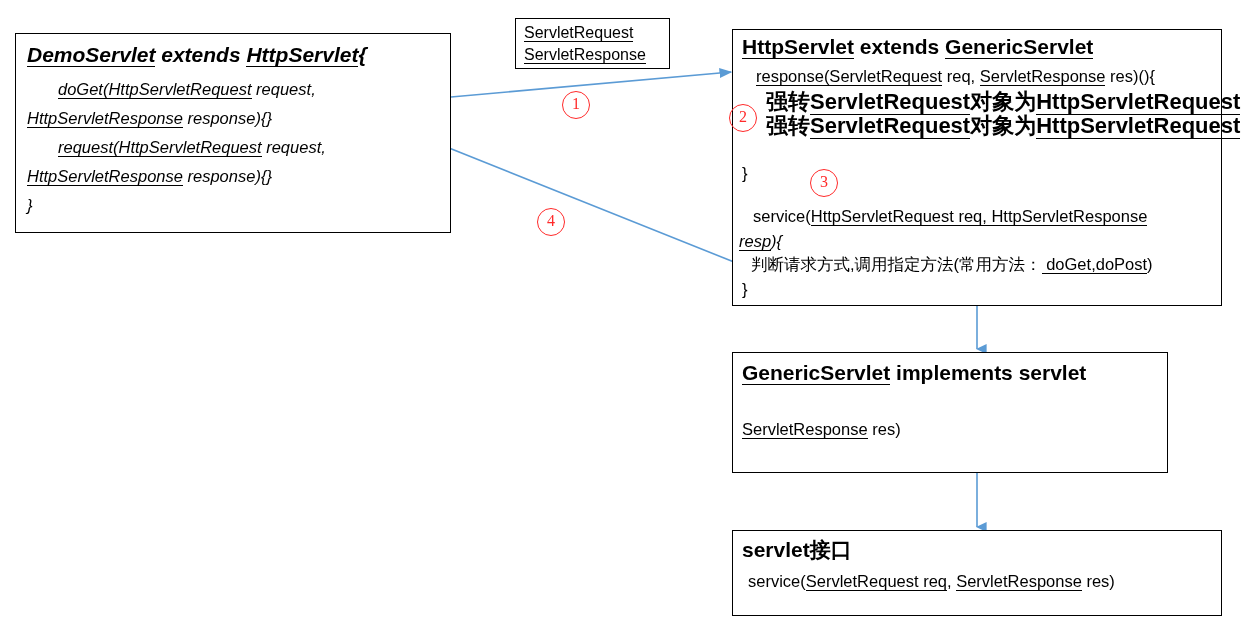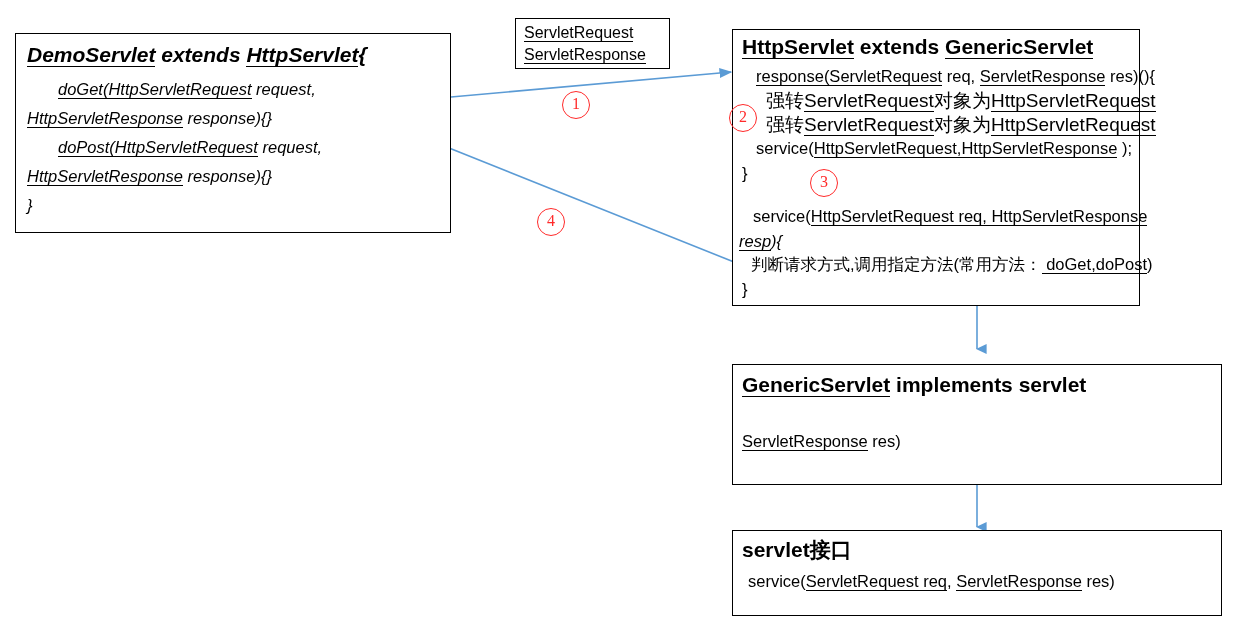--- a/index.html
+++ b/index.html
@@ -46,22 +46,22 @@
   }
   .title-plain {
     font-size: 21px;
     font-weight: bold;
   }
   .body-line {
     font-size: 16.5px;
     font-weight: normal;
   }
   .cn-bold {
-    font-size: 19px;
-    font-weight: normal;
+    font-size: 22px;
+    font-weight: bold;
   }
   .small-label {
     font-size: 16px;
   }
   .circnum {
     position: absolute;
     width: 26px;
     height: 26px;
     border: 1.7px solid #ff2a2a;
     border-radius: 50%;
@@ -108,78 +108,75 @@
 
     <div class="codeline body-line" style="left:42px; top:47px;">
       <span class="u">doGet(HttpServletRequest</span><span> request,</span>
     </div>
 
     <div class="codeline body-line" style="left:11px; top:76px;">
       <span class="u">HttpServletResponse</span><span> response){}</span>
     </div>
 
     <div class="codeline body-line" style="left:42px; top:105px;">
-      <span class="u">doPost(HttpServletRequest</span><span> request,</span>
+      <span class="u">request(HttpServletRequest</span><span> request,</span>
     </div>
 
     <div class="codeline body-line" style="left:11px; top:134px;">
       <span class="u">HttpServletResponse</span><span> response){}</span>
     </div>
 
     <div class="codeline body-line" style="left:11px; top:163px;">}</div>
   </div>
 
   <div class="box" style="left:515px; top:18px; width:155px; height:51px;">
     <div class="codeline small-label" style="left:8px; top:6px;">
       <span class="u">ServletRequest</span>
     </div>
     <div class="codeline small-label" style="left:8px; top:28px;">
       <span class="u">ServletResponse</span>
     </div>
   </div>
 
-  <div class="box" style="left:732px; top:29px; width:408px; height:277px;">
+  <div class="box" style="left:732px; top:29px; width:490px; height:277px;">
     <div class="codeline title-plain" style="left:9px; top:6px;">
       <span class="u">HttpServlet</span><span> extends </span><span class="u">GenericServlet</span>
     </div>
 
     <div class="codeline body-line" style="left:23px; top:38px;">
       <span class="u">response(ServletRequest</span><span> req, </span><span class="u">ServletResponse</span><span> res)(){</span>
     </div>
 
     <div class="codeline cn-bold" style="left:33px; top:61px;">
       <span>强转</span><span class="u">ServletRequest</span><span>对象为</span><span class="u">HttpServletRequest</span>
     </div>
 
     <div class="codeline cn-bold" style="left:33px; top:85px;">
       <span>强转</span><span class="u">ServletRequest</span><span>对象为</span><span class="u">HttpServletRequest</span>
     </div>
 
-    <div class="codeline body-line" style="left:23px; top:110px;">
-      <span>service(</span><span class="u">HttpServletRequest,HttpServletResponse</span><span> );</span>
-    </div>
 
     <div class="codeline body-line" style="left:9px; top:135px;">}</div>
 
     <div class="codeline body-line" style="left:20px; top:178px;">
       <span>service(</span><span class="u">HttpServletRequest req, HttpServletResponse</span>
     </div>
 
     <div class="codeline body-line" style="left:6px; top:203px;font-style:italic;">
       <span class="u">resp</span><span>){</span>
     </div>
 
     <div class="codeline body-line" style="left:18px; top:226px;text-align:right;">
       <span>判断请求方式,调用指定方法(常用方法：</span><span class="u"> doGet,doPost</span><span>)</span>
     </div>
 
     <div class="codeline body-line" style="left:9px; top:251px;">}</div>
   </div>
 
-  <div class="box" style="left:732px; top:364px; width:490px; height:121px;">
+  <div class="box" style="left:732px; top:352px; width:436px; height:121px;">
     <div class="codeline title-plain" style="left:9px; top:9px;">
       <span class="u">GenericServlet</span><span>  implements  servlet</span>
     </div>
     <div class="codeline body-line" style="left:9px; top:68px;">
       <span class="u">ServletResponse</span><span> res)</span>
     </div>
   </div>
 
   <div class="box" style="left:732px; top:530px; width:490px; height:86px;">
     <div class="codeline title-plain" style="left:9px; top:8px;">servlet接口</div>

